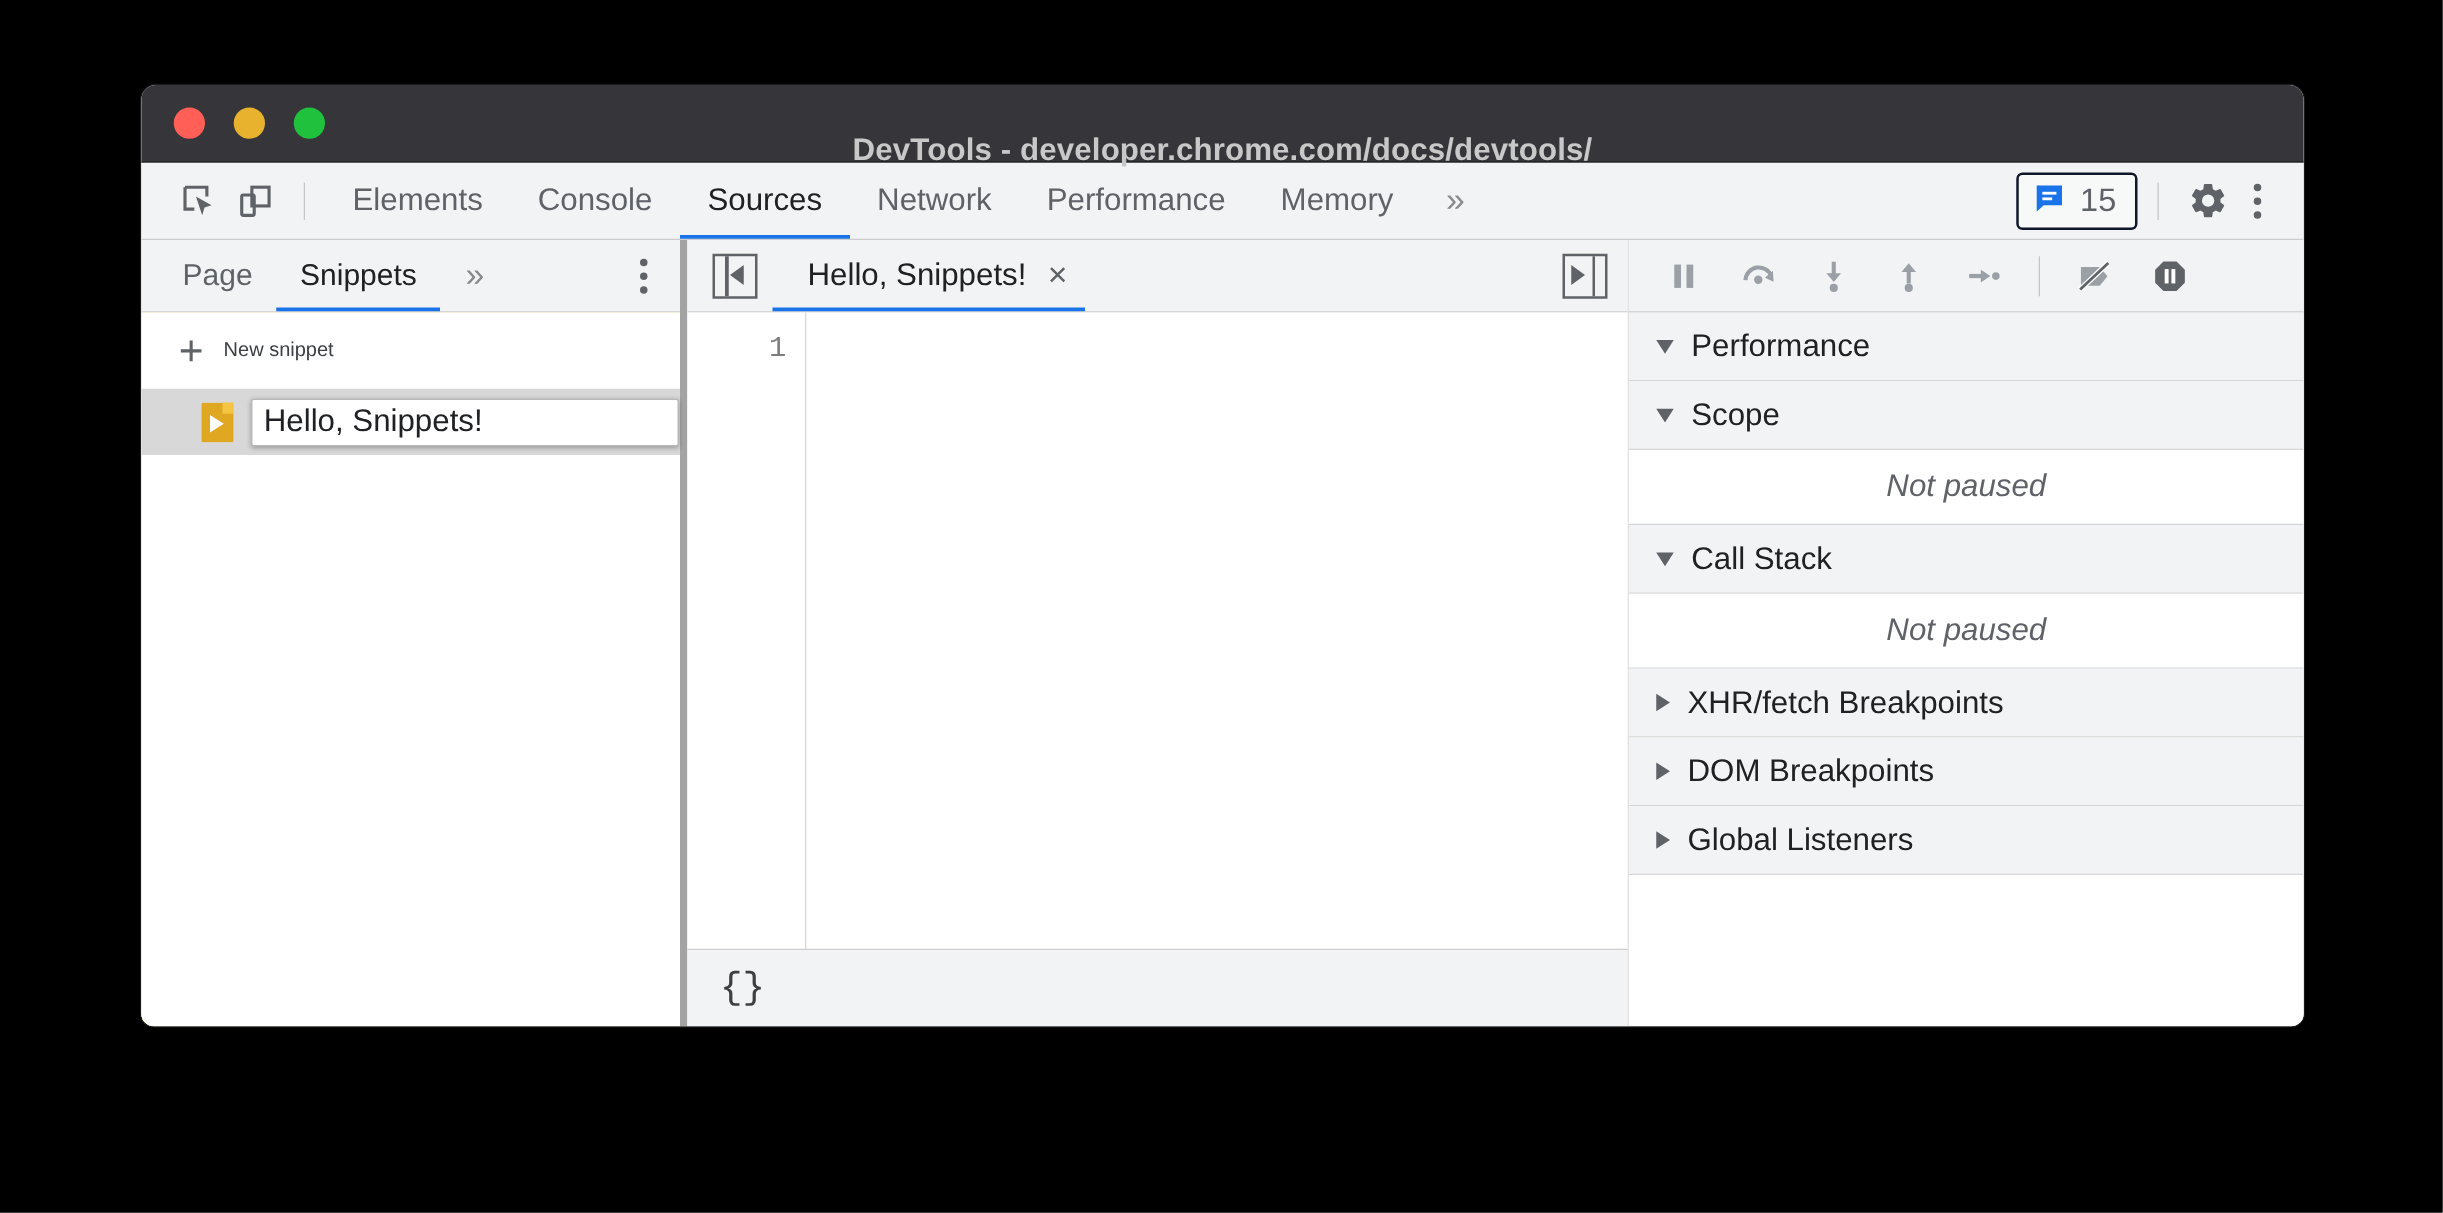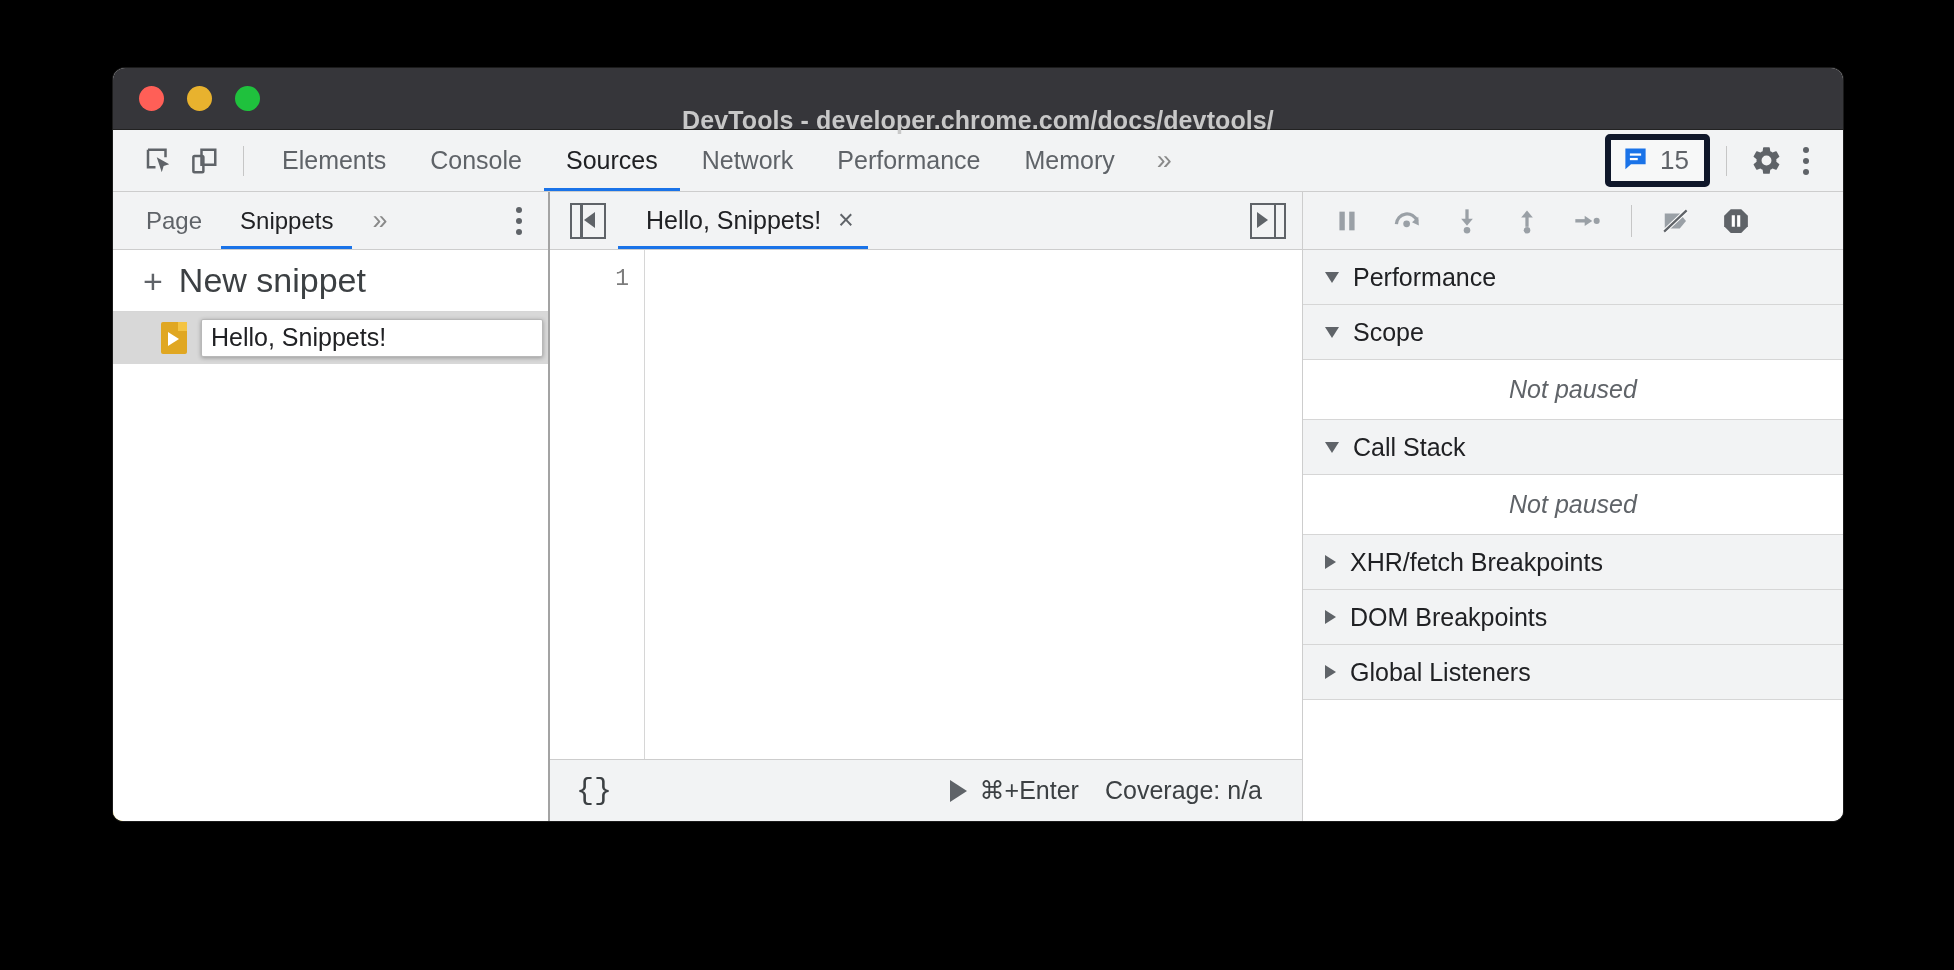--- a/index.html
+++ b/index.html
@@ -103,21 +103,21 @@
     font-family: "Liberation Sans", sans-serif;
   }
   .toolbar-right {
     margin-left: auto;
     display: flex;
     align-items: center;
     padding-right: 20px;
   }
   #message-badge {
     display: flex; align-items: center; gap: 11px;
-    border: 6px solid #0f172a;
+    border: 2px solid #0f172a;
     border-radius: 5px;
     padding: 5px 15px 5px 11px;
     background: #f7f8f8;
     cursor: pointer;
   }
   #message-badge .count { font-size: 26px; color: #5f6368; }
   .kebab {
     display: flex; flex-direction: column; gap: 5px;
     padding: 10px 14px; cursor: pointer;
     background: none; border: none;
@@ -128,21 +128,21 @@
   }
 
   
   #body-row { flex: 1; display: flex; min-height: 0; }
 
   
   #navigator {
     width: 437px;
     flex: 0 0 437px;
     display: flex; flex-direction: column;
-    border-right: 2px solid #a3a3a3;
+    border-right: 6px solid #a3a3a3;
     background: #fde047;
     min-height: 0;
   }
   #nav-tabbar {
     height: 58px; flex: 0 0 58px;
     background: #f2f3f4;
     border-bottom: 1px solid #cdcdcd;
     display: flex; align-items: center;
     padding-left: 14px;
   }
@@ -168,21 +168,21 @@
     display: flex; align-items: center;
     padding-left: 30px;
     border-bottom: 1px solid #d6d6d6;
     cursor: pointer;
     background: #fff;
   }
   #new-snippet-row .plus {
     font-size: 34px; color: #5f6368;
     line-height: 1; margin-right: 16px; font-weight: 300;
   }
-  #new-snippet-row .label { font-size: 34px; color: #3c4043; }
+  #new-snippet-row .label { font-size: 16px; color: #3c4043; }
 
   #snippet-list { flex: 1; background: #fff; min-height: 0; }
   .snippet-row {
     height: 52px;
     display: flex; align-items: center;
     padding-left: 48px;
     background: #d8d8d8;
     cursor: pointer;
     position: relative;
   }
@@ -502,27 +502,20 @@
         <div id="gutter">
           <div class="ln">1</div>
         </div>
         <div id="code-body">
           <div class="code-line"></div>
         </div>
       </div>
 
       <div id="editor-footer">
         <button id="pretty-print">{}</button>
-        <div id="footer-right">
-          <div id="run-shortcut">
-            <span class="run-tri"></span>
-            <span class="keys">⌘+Enter</span>
-          </div>
-          <span id="coverage-text">Coverage: n/a</span>
-        </div>
       </div>
     </div>
 
     <div id="debug-sidebar">
       <div id="debug-toolbar">
         <button class="dbg-btn">
           <svg width="28" height="28" viewBox="0 0 24 24">
             <rect x="5.5" y="4" width="4.6" height="16" fill="#9aa0a6"></rect>
             <rect x="13.9" y="4" width="4.6" height="16" fill="#9aa0a6"></rect>
           </svg>

